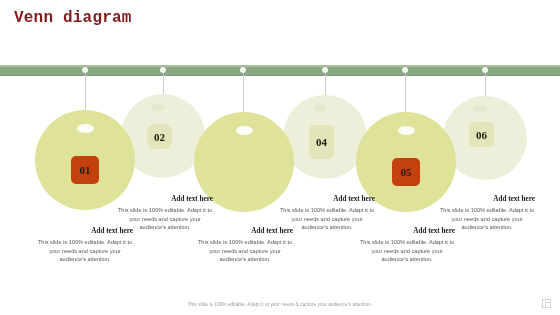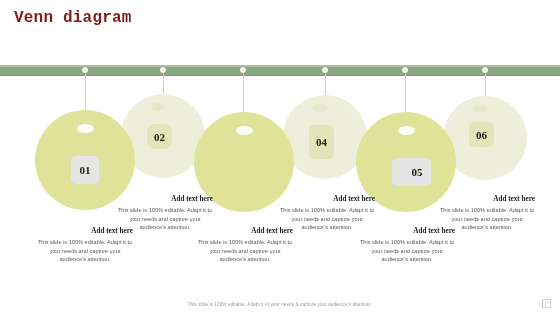--- a/index.html
+++ b/index.html
@@ -74,21 +74,21 @@
   .orn.pale .orn-shine{
     background:#e3e6cb;opacity:.85;
   }
 
   .badge{
     position:absolute;border-radius:5px;
     display:flex;align-items:center;justify-content:center;
     font-family:"Liberation Serif", serif;
     font-weight:bold;color:#20210f;
   }
-  .badge.strong{background:#e5e5e5;}
+  .badge.strong{background:#c2410c;}
   .badge.pale{background:#e2e5ba;}
 
   
   .tblock{
     position:absolute;width:96px;text-align:center;
   }
   .tblock .th{
     font-family:"Liberation Serif", serif;
     font-size:7.2px;font-weight:bold;color:#1d1d1d;
     margin:0 0 2px 0;line-height:1.1;text-align:right;
@@ -172,21 +172,21 @@
     <span>01</span>
   </div>
 
   <div class="orn strong" style="left:194px;top:112px;width:100px;height:100px;">
     <div class="orn-shine" style="left:42px;top:14px;width:17px;height:9px;"></div>
   </div>
 
   <div class="orn strong" style="left:356px;top:112px;width:100px;height:100px;">
     <div class="orn-shine" style="left:42px;top:14px;width:17px;height:9px;"></div>
   </div>
-  <div class="badge strong" style="left:392px;top:158px;width:28px;height:28px;font-size:11px;padding-left:11px;">
+  <div class="badge strong" style="left:392px;top:158px;width:28px;height:28px;font-size:11px;">
     <span>05</span>
   </div>
 
   <div class="tblock" style="left:37px;top:228px;">
     <p class="th">Add text here</p>
     <p class="tb">This slide is 100% editable. Adapt it to your needs and capture your audience's attention.</p>
   </div>
 
   <div class="tblock" style="left:117px;top:196px;">
     <p class="th">Add text here</p>

